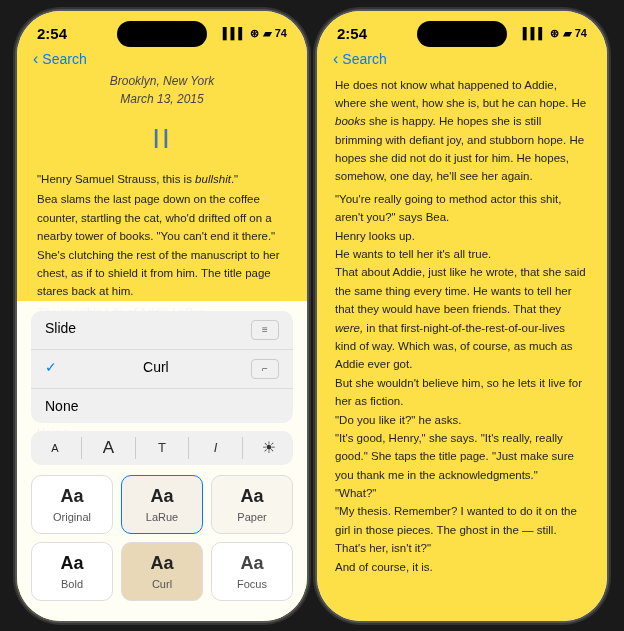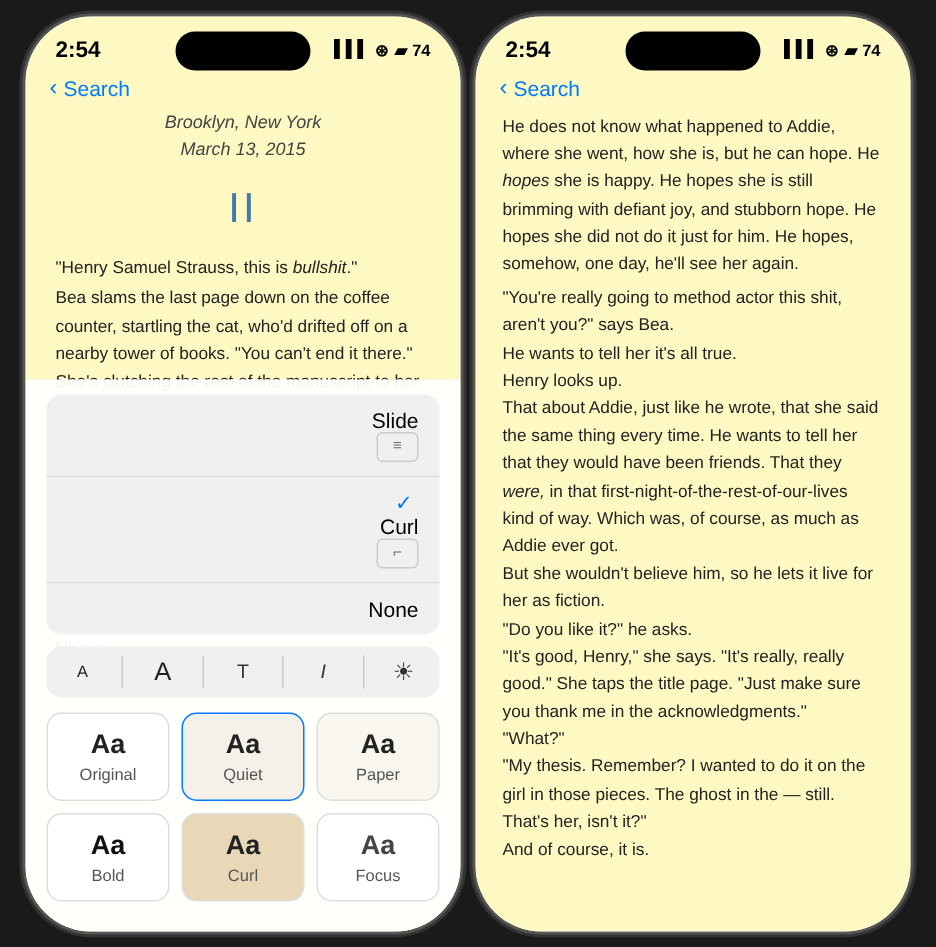--- a/index.html
+++ b/index.html
@@ -25,21 +25,21 @@
       border-radius: 44px;
       overflow: hidden;
       position: relative;
       box-shadow: 0 0 0 2px #555, 0 0 0 4px #333;
     }
     .phone-inner {
       width: 100%;
       height: 100%;
       position: relative;
       overflow: hidden;
-      background: #fef9c3;
+      background: #fde047;
     }
     
     .status-bar {
       display: flex;
       justify-content: space-between;
       align-items: center;
       padding: 14px 20px 4px;
       font-size: 13px;
       font-weight: 600;
       position: relative;
@@ -118,26 +118,25 @@
       padding: 10px 14px 20px;
     }
     .slide-options {
       background: #f0f0f0;
       border-radius: 10px;
       margin-bottom: 8px;
       overflow: hidden;
     }
     .slide-option {
       display: flex;
-      align-items: flex-end;
+      align-items: flex-start;
       justify-content: space-between;
       padding: 9px 14px;
       font-size: 14px;
       border-bottom: 1px solid #ddd;
-      flex-direction: column;
     }
     .slide-option:last-child { border-bottom: none; }
     .slide-option .check {
       color: #007AFF;
       font-size: 14px;
       margin-right: 4px;
     }
     .slide-option .icon-right {
       width: 28px;
       height: 20px;
@@ -317,21 +316,21 @@
           <div class="font-icon" style="font-size:16px;">☀</div>
         </div>
 
         <div class="theme-grid">
           <div class="theme-item theme-original">
             <span class="theme-aa" style="color:#222;">Aa</span>
             <span class="theme-label">Original</span>
           </div>
           <div class="theme-item theme-quiet selected" style="border-color:#007AFF; background:#f5f0e8;">
             <span class="theme-aa" style="color:#222;">Aa</span>
-            <span class="theme-label">Quiet</span>
+            <span class="theme-label">LaRue</span>
           </div>
           <div class="theme-item theme-paper" style="background:#f9f6ee;">
             <span class="theme-aa" style="color:#222;">Aa</span>
             <span class="theme-label">Paper</span>
           </div>
           <div class="theme-item theme-bold">
             <span class="theme-aa" style="color:#111; font-weight:800;">Aa</span>
             <span class="theme-label">Bold</span>
           </div>
           <div class="theme-item theme-calm" style="background:#e8d8b8;">
@@ -359,24 +358,24 @@
           <span>▰ <span>74</span></span>
         </div>
       </div>
 
       <div class="nav-bar">
         <span class="back-arrow">‹</span>
         <span>Search</span>
       </div>
 
       <div class="right-book-content">
-        <p>He does not know what happened to Addie, where she went, how she is, but he can hope. He <em>hopes</em> she is happy. He hopes she is still brimming with defiant joy, and stubborn hope. He hopes she did not do it just for him. He hopes, somehow, one day, he'll see her again.</p>
+        <p>He does not know what happened to Addie, where she went, how she is, but he can hope. He <em>books</em> she is happy. He hopes she is still brimming with defiant joy, and stubborn hope. He hopes she did not do it just for him. He hopes, somehow, one day, he'll see her again.</p>
         <p style="margin-top:4px;">"You're really going to method actor this shit, aren't you?" says Bea.</p>
+        <p>Henry looks up.</p>
         <p>He wants to tell her it's all true.</p>
-        <p>Henry looks up.</p>
         <p>That about Addie, just like he wrote, that she said the same thing every time. He wants to tell her that they would have been friends. That they <em>were,</em> in that first-night-of-the-rest-of-our-lives kind of way. Which was, of course, as much as Addie ever got.</p>
         <p>But she wouldn't believe him, so he lets it live for her as fiction.</p>
         <p>"Do you like it?" he asks.</p>
         <p>"It's good, Henry," she says. "It's really, really good." She taps the title page. "Just make sure you thank me in the acknowledgments."</p>
         <p>"What?"</p>
         <p>"My thesis. Remember? I wanted to do it on the girl in those pieces. The ghost in the — still. That's her, isn't it?"</p>
         <p>And of course, it is.</p>
 
       </div>
 

